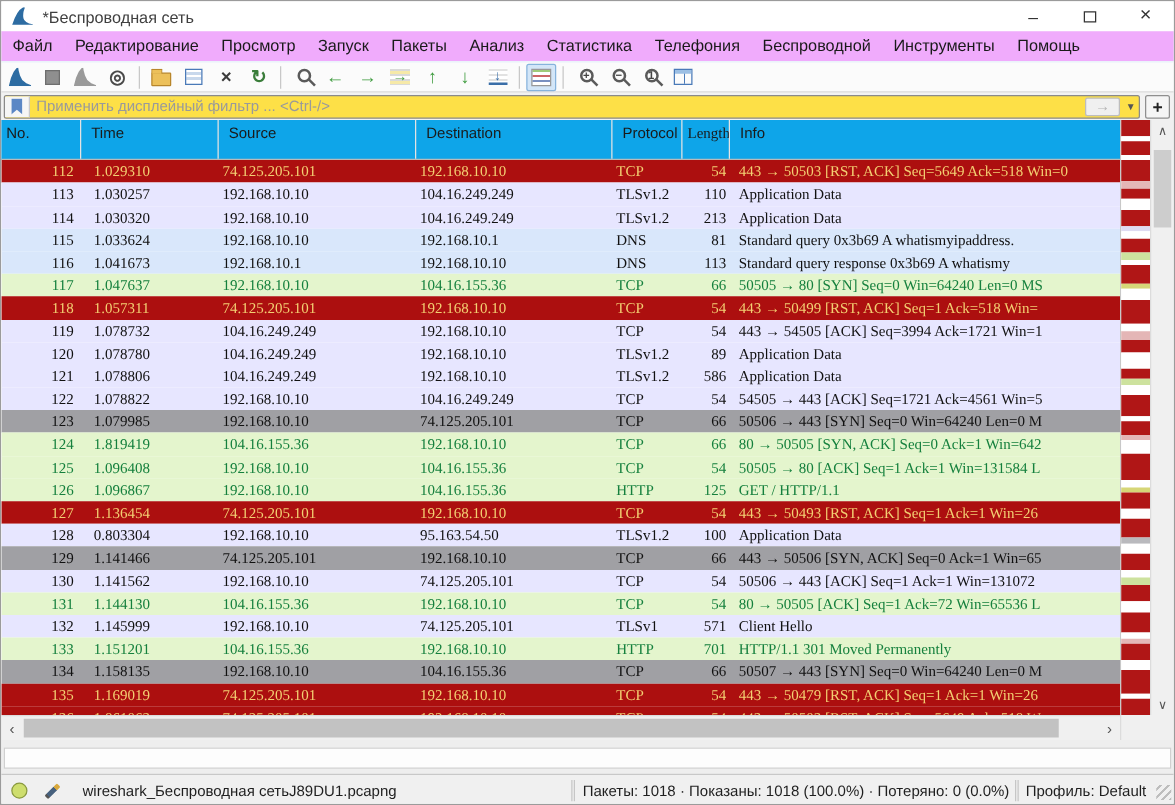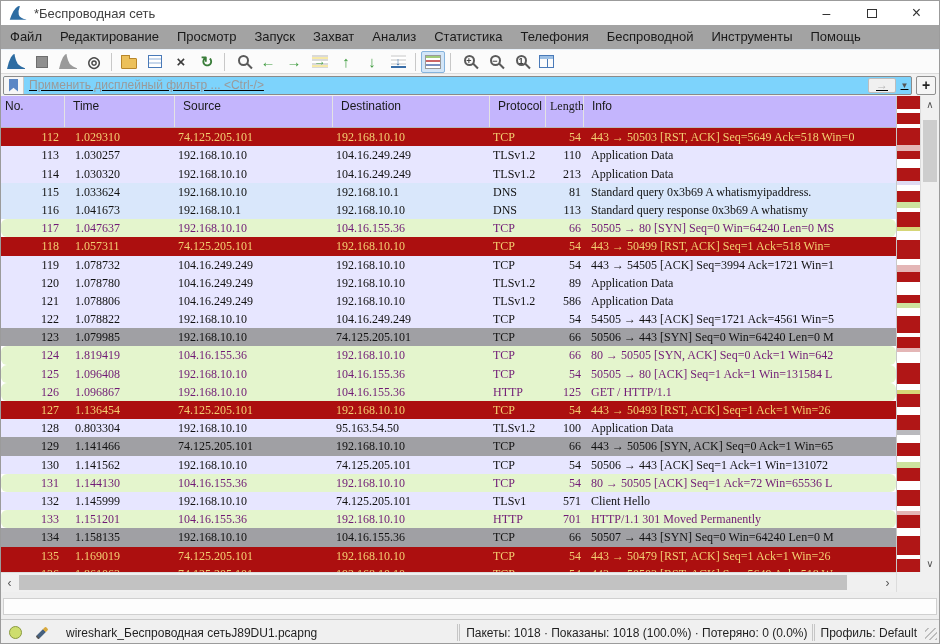--- a/index.html
+++ b/index.html
@@ -9,21 +9,21 @@
     font-family:"Liberation Sans", sans-serif;border:1px solid #9b9b9b;
   }
   
   .titlebar{height:24px;display:flex;align-items:center;background:#fff;}
   .titlebar .logo{width:18px;height:16px;margin-left:8px;flex:0 0 auto;}
   .title-text{font-size:13px;color:#404040;margin-left:7px;flex:1;white-space:nowrap;}
   .wctl{width:45px;height:24px;display:flex;align-items:center;justify-content:center;
         font-size:14px;color:#333;cursor:default;}
   .maxbox{width:10px;height:9px;border:1px solid #333;display:inline-block;}
   
-  .menubar{height:24px;display:flex;align-items:center;background:#a3a3a3;font-size:13px;color:#1a1a1a;}
+  .menubar{height:24px;display:flex;align-items:center;background:#f0abfc;font-size:13px;color:#1a1a1a;}
   .menu-item{padding:0 9px;height:24px;line-height:24px;white-space:nowrap;}
   
   .toolbar{height:24px;background:#fbfbfb;display:flex;align-items:center;border-top:1px solid #e8f1fa;padding-left:2px;}
   .tbtn{width:24px;height:22px;display:flex;align-items:center;justify-content:center;margin:0 1px;border:1px solid transparent;border-radius:2px;}
   .tbtn.active{background:#d3e6f8;border-color:#86b3dc;}
   .tsep{width:1px;height:18px;background:#c8c8c8;margin:0 4px;}
   .tglyph{font-size:15px;line-height:1;font-weight:bold;}
   .fin{width:18px;height:15px;background:#2d6ca2;
        clip-path:polygon(0 100%,10% 55%,22% 22%,34% 4%,42% 0,44% 16%,50% 42%,60% 66%,78% 84%,100% 95%,100% 100%);}
   .sqicon{width:12px;height:12px;background:#8f8f8f;border:1px solid #6e6e6e;}
@@ -37,51 +37,51 @@
   .gotolines{width:16px;height:13px;font-size:12px;font-weight:bold;color:#3f9c3f;line-height:13px;text-align:center;
      background:repeating-linear-gradient(#d9d9d9 0 2px,#f6e9a8 2px 4px,#d9d9d9 4px 6px,#ffffff 6px 8px);}
   .autoscroll{width:15px;height:13px;font-size:11px;font-weight:bold;color:#3a6ea8;line-height:12px;text-align:center;border-bottom:2px solid #3a6ea8;
      background:repeating-linear-gradient(#e2e2e2 0 2px,#ffffff 2px 4px);}
   .stripesicon{width:16px;height:14px;border:1px solid #999;
      background:repeating-linear-gradient(#9fcb7a 0 2px,#ffffff 2px 4px,#cc6666 4px 6px,#ffffff 6px 8px,#7a90c0 8px 10px,#ffffff 10px 12px,#9fcb7a 12px 14px);}
   .tableicon{width:15px;height:13px;border:1px solid #4a7ab8;position:relative;background:linear-gradient(90deg,transparent 0 7px,#4a7ab8 7px 8px,transparent 8px);}
   .tableicon::before{content:"";position:absolute;top:0;left:0;right:0;height:3px;background:#9cbfe4;}
   
   .filterbar{height:23px;background:#f2f2f2;display:flex;align-items:center;padding:2px 3px 2px 2px;border-top:1px solid #dcdcdc;}
-  .filterbox{flex:1;height:19px;border:1px solid #8a8a8a;border-radius:2px;background:#7dd3fc;display:flex;align-items:center;overflow:hidden;text-decoration:underline;}
+  .filterbox{flex:1;height:19px;border:1px solid #8a8a8a;border-radius:2px;background:#fde047;display:flex;align-items:center;overflow:hidden;}
   .bookmark-wrap{width:20px;height:100%;display:flex;align-items:center;justify-content:center;border-right:1px solid #c9c9c9;background:#f6f6f6;}
   .bookmark{width:9px;height:13px;background:#5b87c5;clip-path:polygon(0 0,100% 0,100% 100%,50% 72%,0 100%);}
   .filter-input{flex:1;border:none;outline:none;font-size:12px;color:#444;padding:0 5px;height:100%;font-family:"Liberation Sans",sans-serif;background:transparent;}
   .filter-input::placeholder{color:#9a9a9a;}
   .applybtn{width:28px;height:15px;margin-right:2px;border:1px solid #bdbdbd;border-radius:2px;background:#f0f0f0;color:#b5b5b5;
             font-size:12px;line-height:13px;text-align:center;font-weight:bold;}
   .fcaret{width:13px;text-align:center;font-size:8px;color:#555;}
   .plusbtn{width:20px;height:19px;margin-left:4px;border:1px solid #8f8f8f;border-radius:2px;background:#f5f5f5;
            font-size:14px;line-height:16px;text-align:center;color:#222;font-weight:bold;}
   
   .listwrap{display:flex;height:496px;}
   .listmain{width:897px;display:flex;flex-direction:column;}
   .headerrow{height:33px;display:grid;grid-template-columns:64px 110px 158px 157px 56px 38px 1fr;
-             font-size:12px;color:#1a1a1a;background:#c4b5fd;border-bottom:1px solid #b9b9b9;align-items:center;}
+             font-size:12px;color:#1a1a1a;background:#0ea5e9;border-bottom:1px solid #b9b9b9;align-items:center;}
   .hcell{padding-left:8px;height:100%;line-height:20px;border-right:1px solid #e3e3e3;white-space:nowrap;overflow:hidden;}
   .rows{height:455px;overflow:hidden;background:#fff;}
   .prow{height:18.2px;display:grid;grid-template-columns:64px 110px 158px 157px 56px 38px 1fr;
         font-family:Liberation Serif, serif;font-size:12px;line-height:18.2px;white-space:nowrap;}
   .cell{overflow:hidden;}
   .col-no{text-align:right;padding-right:6px;}
   .col-time{padding-left:3px;margin-left:7px;}
   .col-src{padding-left:3px;}
   .col-dst{padding-left:3px;}
   .col-proto{padding-left:3px;}
   .col-len{text-align:right;padding-right:3px;}
   .col-info{padding-left:7px;}
   .c-bad{background:#ac0f0f;color:#f3cf72;}
   .c-tcp{background:#e7e6ff;color:#111;}
   .c-udp{background:#d9e7fb;color:#111;}
-  .c-http{background:#e4f5cd;color:#701a75;border-radius:6px;}
+  .c-http{background:#e4f5cd;color:#15803d;}
   .c-syn{background:#a0a0a4;color:#111;}
   
   .hscroll{height:20px;background:#f0f0f0;position:relative;border-top:1px solid #dcdcdc;}
   .hs-btn{position:absolute;top:0;width:17px;height:100%;display:flex;align-items:center;justify-content:center;
           color:#555;font-size:12px;}
   .hs-left{left:0;} .hs-right{right:0;}
   .hthumb{position:absolute;left:18px;right:49px;top:2px;bottom:2px;background:#c2c2c2;}
   
   .rightrail{width:43px;display:flex;flex-direction:column;}
   .railtop{flex:1;display:flex;}
@@ -123,21 +123,21 @@
         <span class="maxbox"></span>
       </span>
     <span class="wctl" style="font-size:16px;">×</span>
   </div>
 
   <div class="menubar">
       <span class="menu-item">Файл</span>
       <span class="menu-item">Редактирование</span>
       <span class="menu-item">Просмотр</span>
       <span class="menu-item">Запуск</span>
-      <span class="menu-item">Захват</span>
+      <span class="menu-item">Пакеты</span>
       <span class="menu-item">Анализ</span>
       <span class="menu-item">Статистика</span>
       <span class="menu-item">Телефония</span>
       <span class="menu-item">Беспроводной</span>
       <span class="menu-item">Инструменты</span>
       <span class="menu-item">Помощь</span>
     </div>
 
   <div class="toolbar">
       <span class="tbtn">

